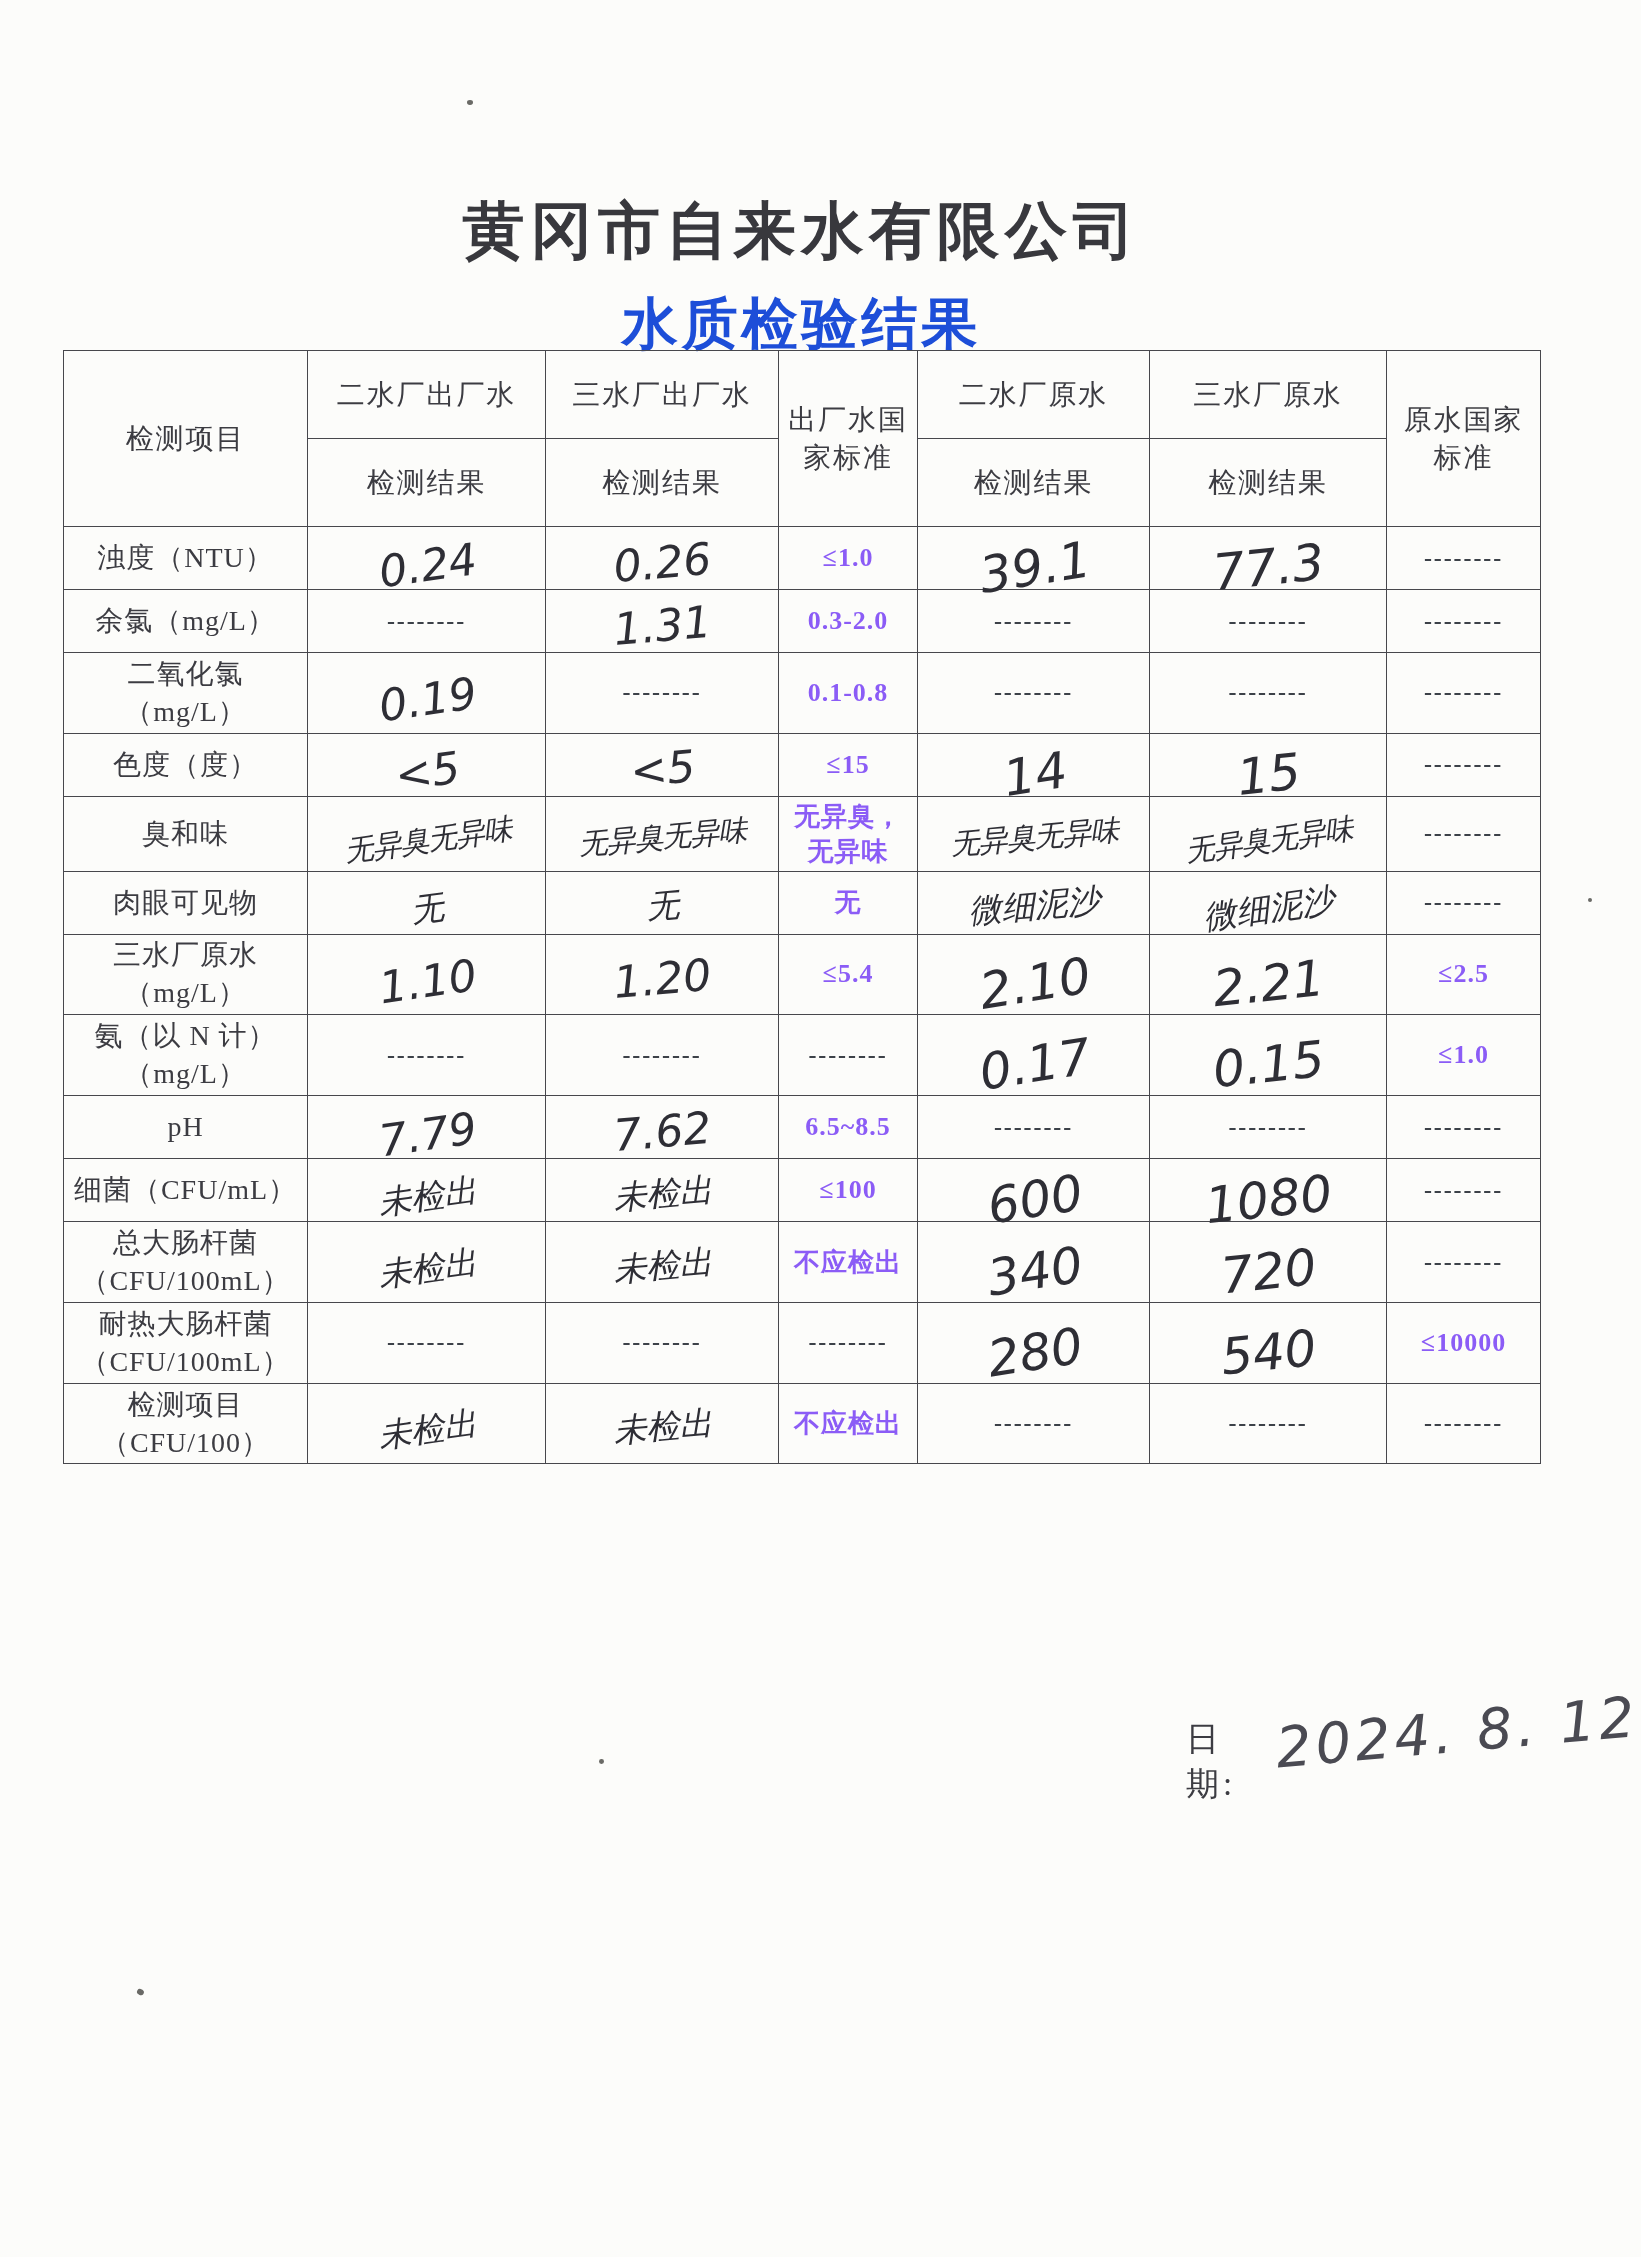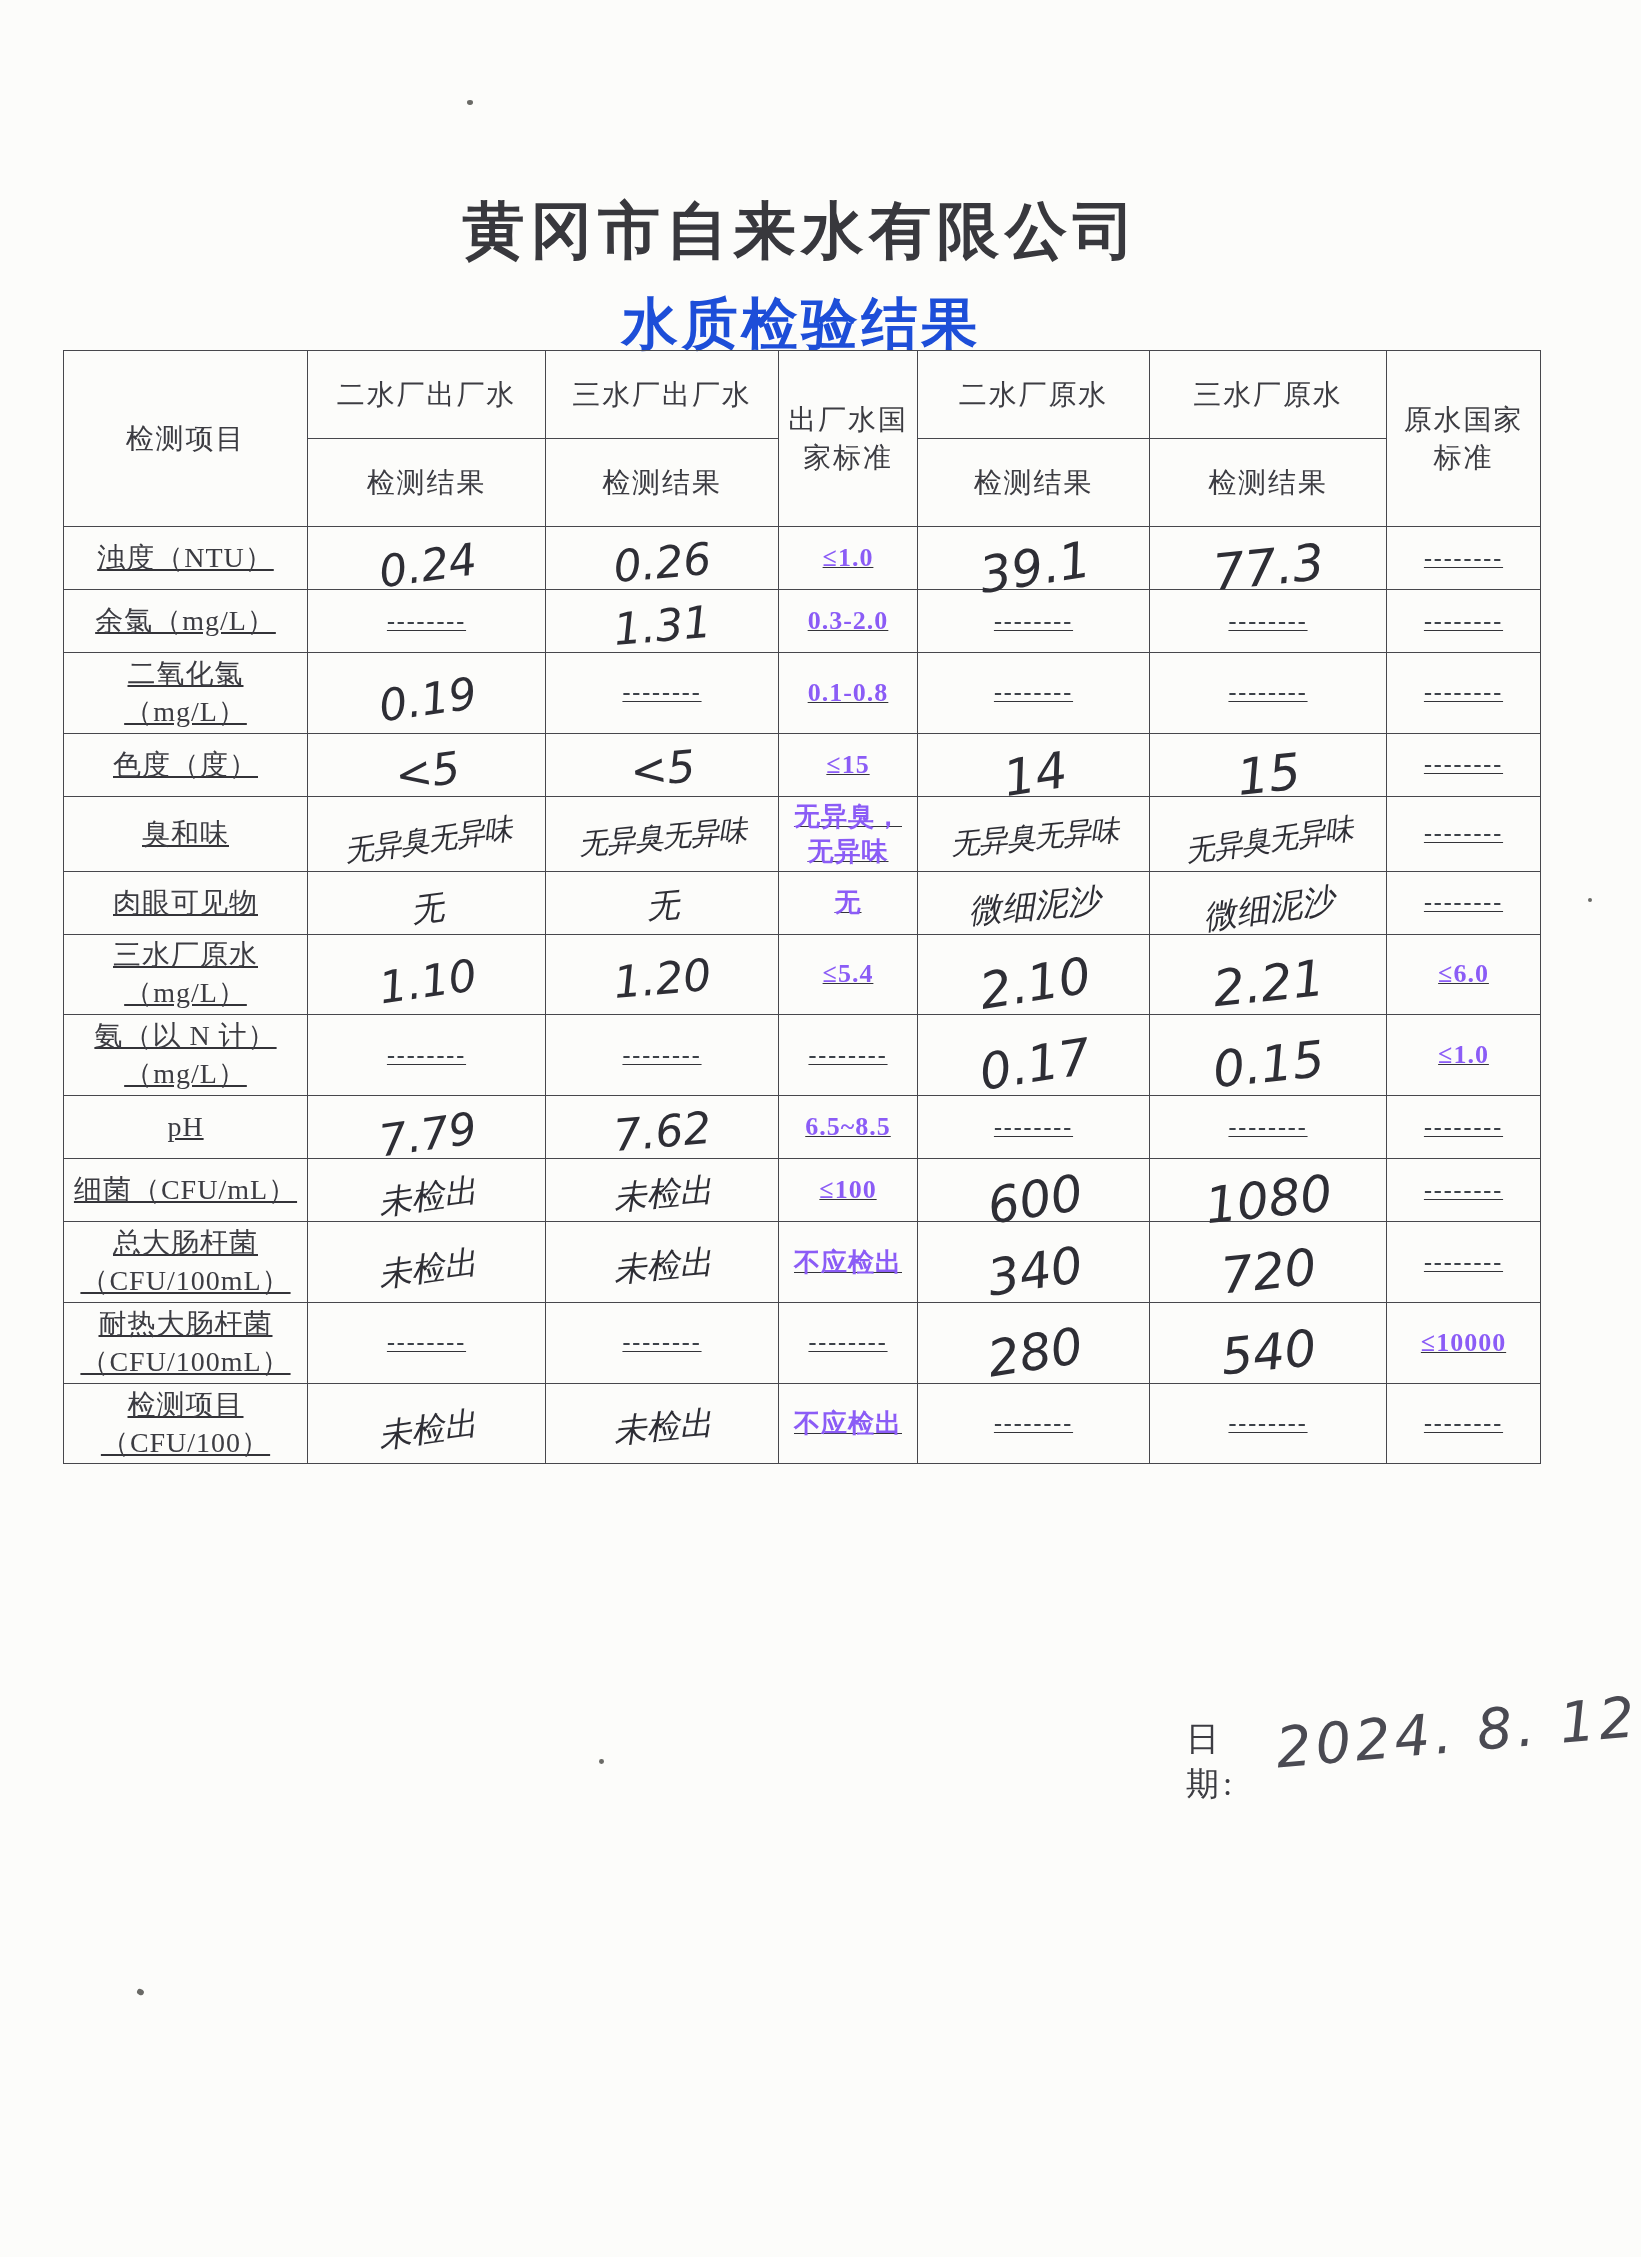--- a/index.html
+++ b/index.html
@@ -29,21 +29,21 @@
     border:1.9px solid #47474c;
     text-align:center;vertical-align:middle;
     padding:1.9px 3.9px;
     white-space:pre-line;
     overflow:visible;
   }
   table.results th{
     font-weight:normal;font-size:28px;color:#3c3c42;letter-spacing:1.9px;
   }
   table.results thead tr{height:88px;}
-  table.results tbody tr{height:63px;text-decoration:underline;}
+  table.results tbody tr{height:63px;}
   td.label{font-size:28px;color:#3c3c42;letter-spacing:1px;}
   .print{font-size:26px;font-weight:bold;color:#8b5cf6;letter-spacing:1px;}
   .dash{font-size:24px;font-weight:bold;letter-spacing:1.9px;color:#3c4148;}
   .hw{
     display:inline-block;
     font-family:"DejaVu Sans","Liberation Sans",sans-serif;
     font-style:italic;
     color:#2e2e35;
     font-size:33px;
     transform:rotate(-5deg) translateY(3.9px);
@@ -164,21 +164,21 @@
           <td><span class="dash">--------</span></td>
         </tr>
         <tr>
           <td class="label">三水厂原水
 （mg/L）</td>
           <td><span class="hw num">1.10</span></td>
           <td><span class="hw num">1.20</span></td>
           <td><span class="print">≤5.4</span></td>
           <td><span class="hw num">2.10</span></td>
           <td><span class="hw num">2.21</span></td>
-          <td><span class="print">≤6.0</span></td>
+          <td><span class="print">≤2.5</span></td>
         </tr>
         <tr>
           <td class="label">氨（以 N 计）
 （mg/L）</td>
           <td><span class="dash">--------</span></td>
           <td><span class="dash">--------</span></td>
           <td><span class="dash">--------</span></td>
           <td><span class="hw num">0.17</span></td>
           <td><span class="hw num">0.15</span></td>
           <td><span class="print">≤1.0</span></td>

